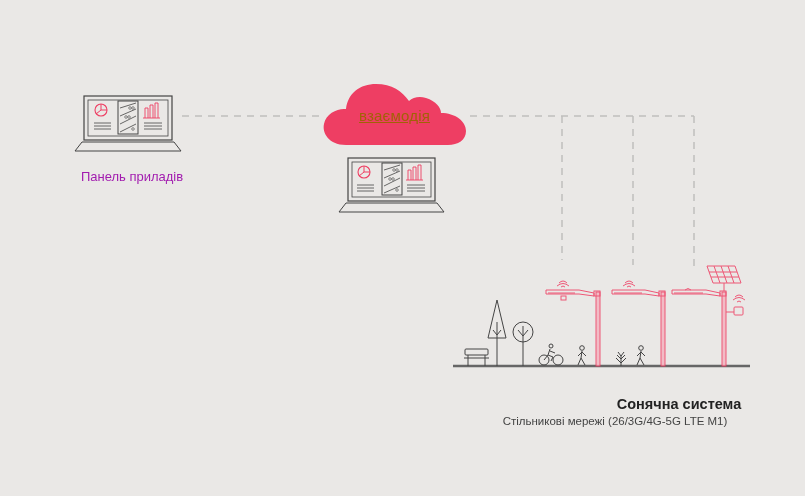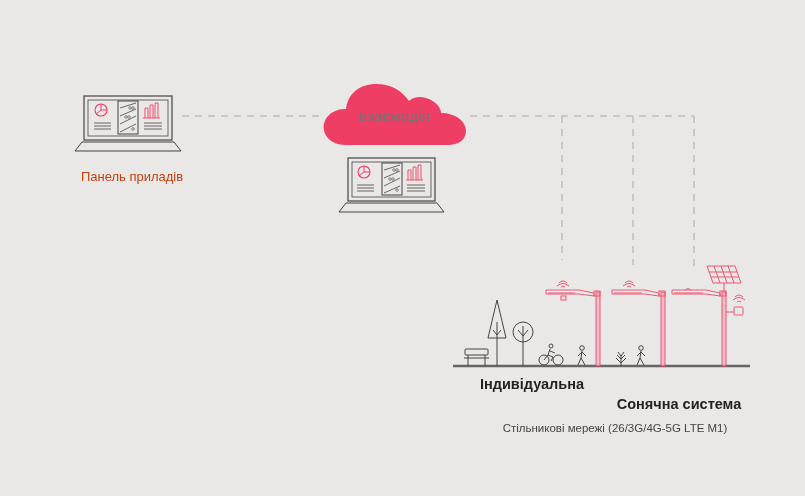--- a/index.html
+++ b/index.html
@@ -1,20 +1,20 @@
 <!DOCTYPE html>
 <html><head>
 <meta charset="utf-8">
 <style>
   html, body { margin: 0; padding: 0; }
   body { width: 805px; height: 496px; background: #eae8e6; position: relative; overflow: hidden; font-family: "Liberation Sans", sans-serif; }
   svg.layer { position: absolute; left: 0; top: 0; }
   .label { position: absolute; color: #333; text-align: center; }
-  .dash-label { font-size: 13px; line-height: 17px; color: #c2410c; }
-  .cloud-text { position: absolute; left: 323px; top: 107px; width: 143px; text-align: center; color: #737373; font-size: 15px; letter-spacing: 0.2px; }
+  .dash-label { font-size: 13px; line-height: 17px; color: #a21caf; }
+  .cloud-text { position: absolute; left: 323px; top: 107px; width: 143px; text-align: center; color: #a16207; font-size: 15px; letter-spacing: 0.2px; text-decoration: underline; }
   .bold-label { font-weight: bold; font-size: 14.5px; line-height: 17px; color: #222; }
   .small-label { font-size: 11.5px; color: #444; }
 </style>
 </head>
 <body>
 
 <svg class="layer" width="805" height="496" viewBox="0 0 805 496">
 
   <g stroke="#c0bfbd" stroke-width="1.5" stroke-dasharray="7,6" fill="none">
     <line x1="182" y1="116" x2="322" y2="116"></line>
@@ -146,18 +146,17 @@
   </g>
 </svg>
 
 <div class="label dash-label" style="left:52px; top:168px; width:160px;">
   <div>Панель приладів</div>
 </div>
 
 <div class="cloud-text">взаємодія</div>
 
 <div class="label bold-label" style="left:468px; top:376px; width:128px;">
-  <div>Індивідуальна</div>
 </div>
 
 <div class="label bold-label" style="left:604px; top:396px; width:150px;text-align:center;">Сонячна система</div>
 
-<div class="label small-label" style="left:470px; top:415px; width:290px;margin-top:7px;">Стільникові мережі (26/3G/4G-5G LTE M1)</div>
+<div class="label small-label" style="left:470px; top:415px; width:290px;">Стільникові мережі (26/3G/4G-5G LTE M1)</div>
 
 </body></html>

